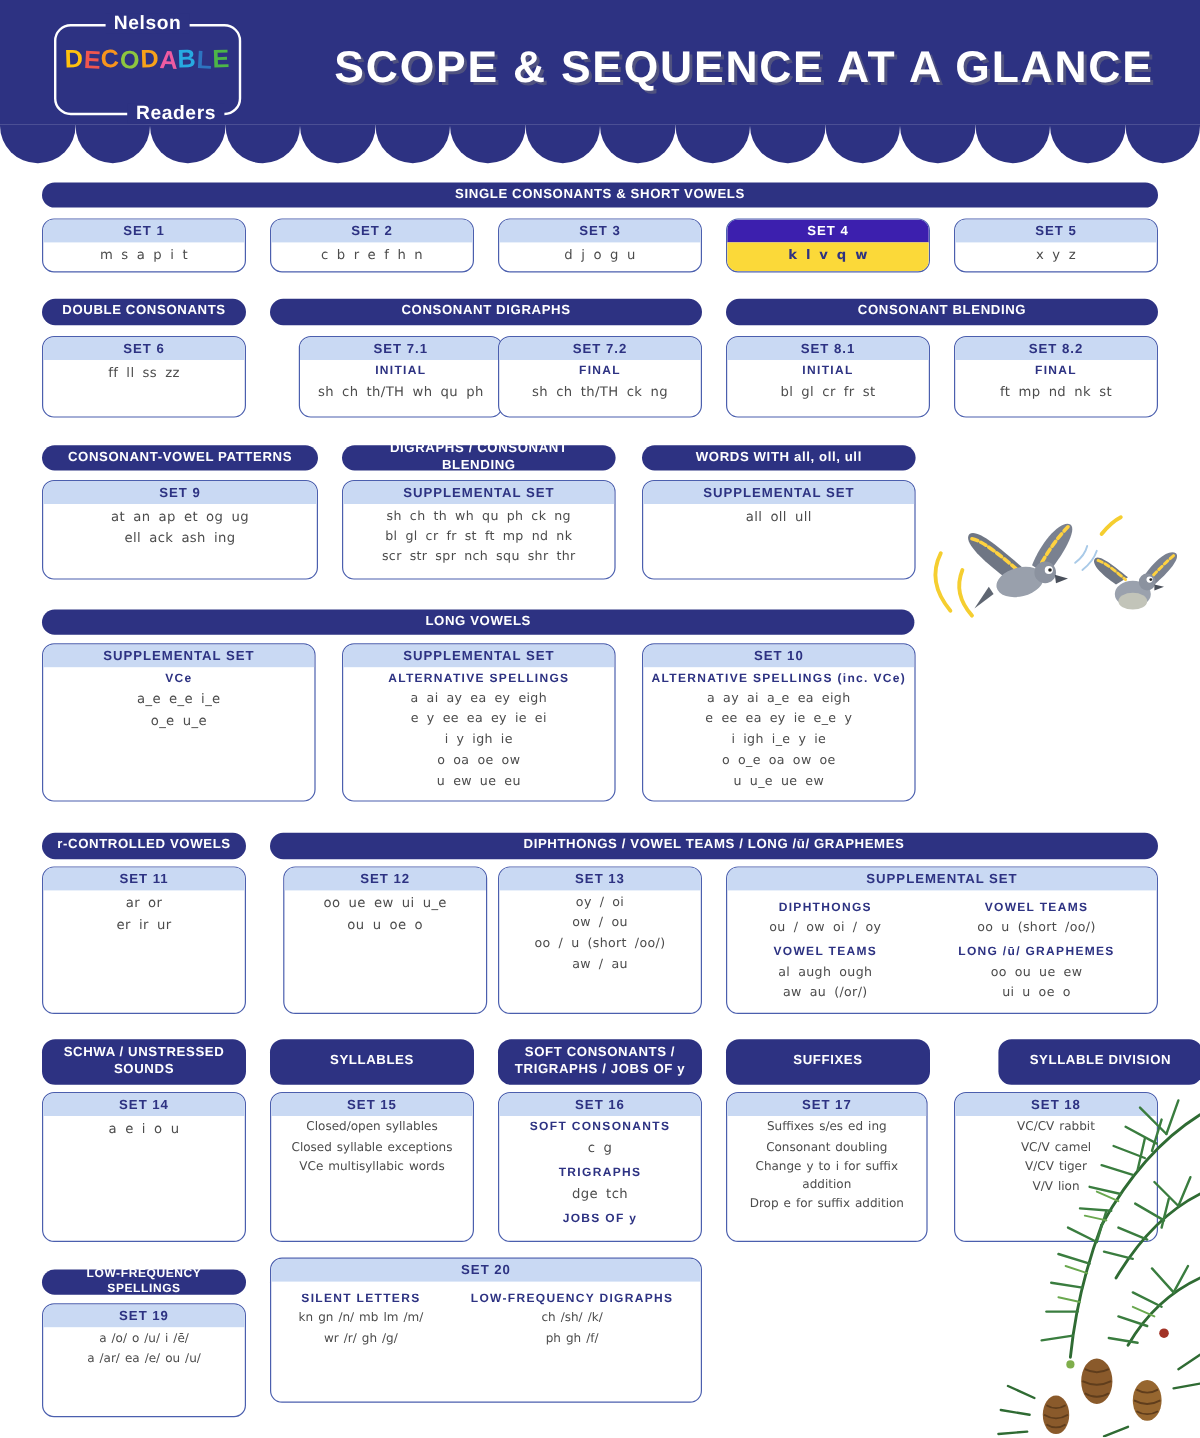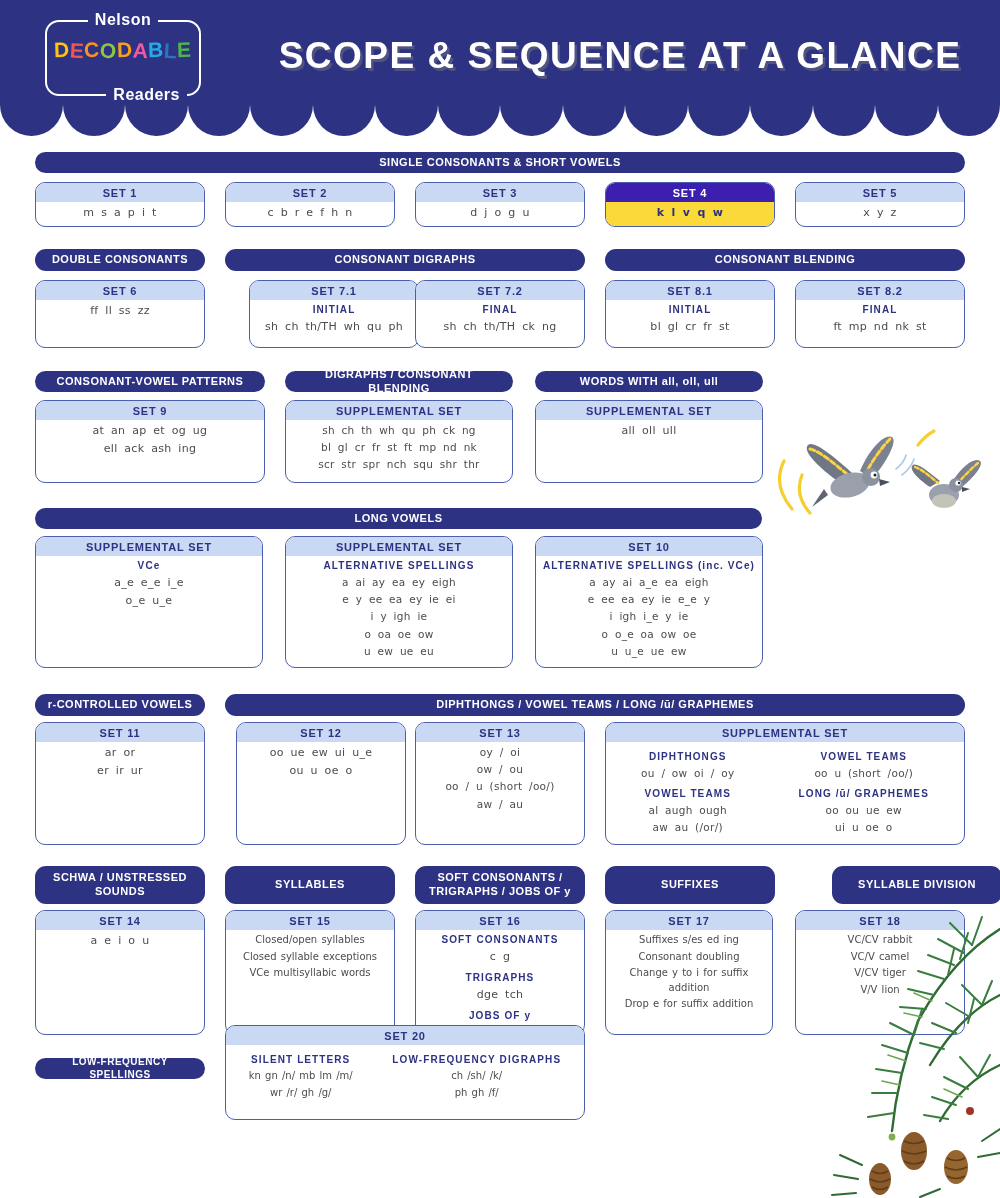--- a/index.html
+++ b/index.html
@@ -333,21 +333,28 @@
     <div class="card-b">
       <div class="ln small">VC/CV rabbit</div>
       <div class="ln small">VC/V camel</div>
       <div class="ln small">V/CV tiger</div>
       <div class="ln small">V/V lion</div>
     </div>
   </div>
 
   <div class="band" style="left:35px;top:1058px;width:170px;height:21px;font-size:10px;">LOW-FREQUENCY SPELLINGS</div>
   <div class="band" style="left:225px;top:1058px;width:360px;height:21px;">SILENT LETTERS / LOW-FREQUENCY DIGRAPHS</div>
-  <div class="card" style="left:225px;top:1025px;width:360px;height:95px;">
+  <div class="card" style="left:35px;top:1086px;width:170px;height:95px;">
+    <div class="card-h">SET 19</div>
+    <div class="card-b">
+      <div class="ln small">a /o/ o /u/ i /ē/</div>
+      <div class="ln small">a /ar/ ea /e/ ou /u/</div>
+    </div>
+  </div>
+  <div class="card" style="left:225px;top:1048px;width:360px;height:121px;">
     <div class="card-h">SET 20</div>
     <div class="card-b cols">
       <div class="col">
         <div class="sub">SILENT LETTERS</div>
         <div class="ln small">kn gn /n/ mb lm /m/</div>
         <div class="ln small">wr /r/ gh /g/</div>
       </div>
       <div class="col">
         <div class="sub">LOW-FREQUENCY DIGRAPHS</div>
         <div class="ln small">ch /sh/ /k/</div>

